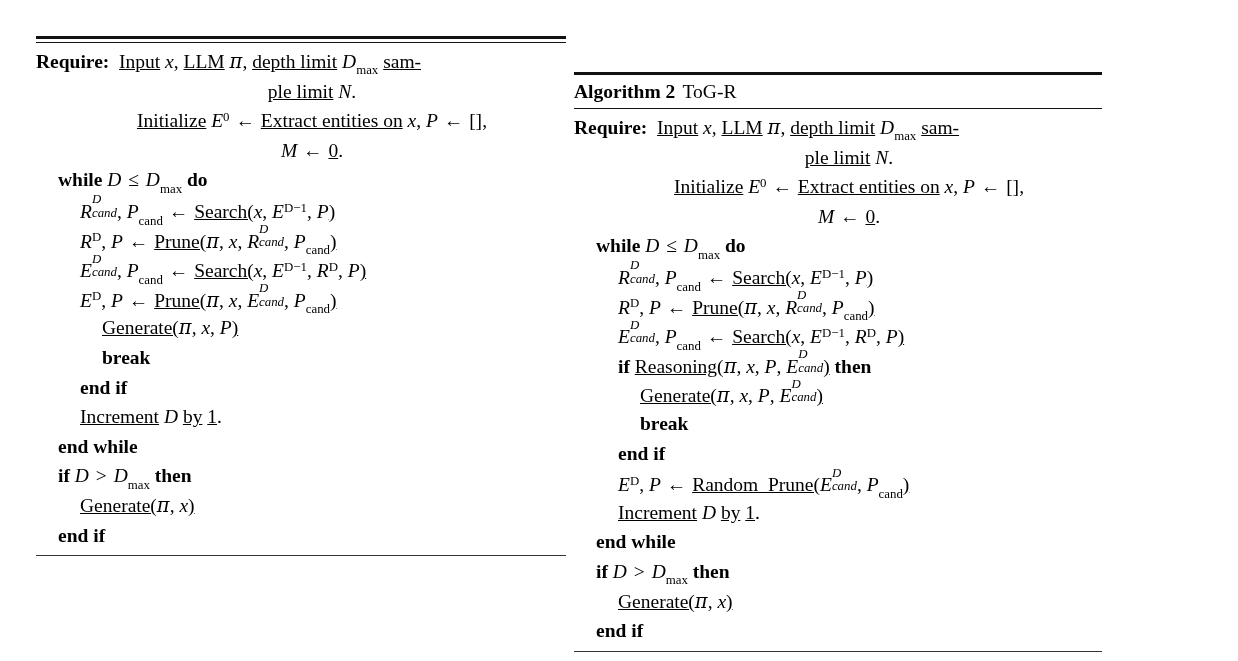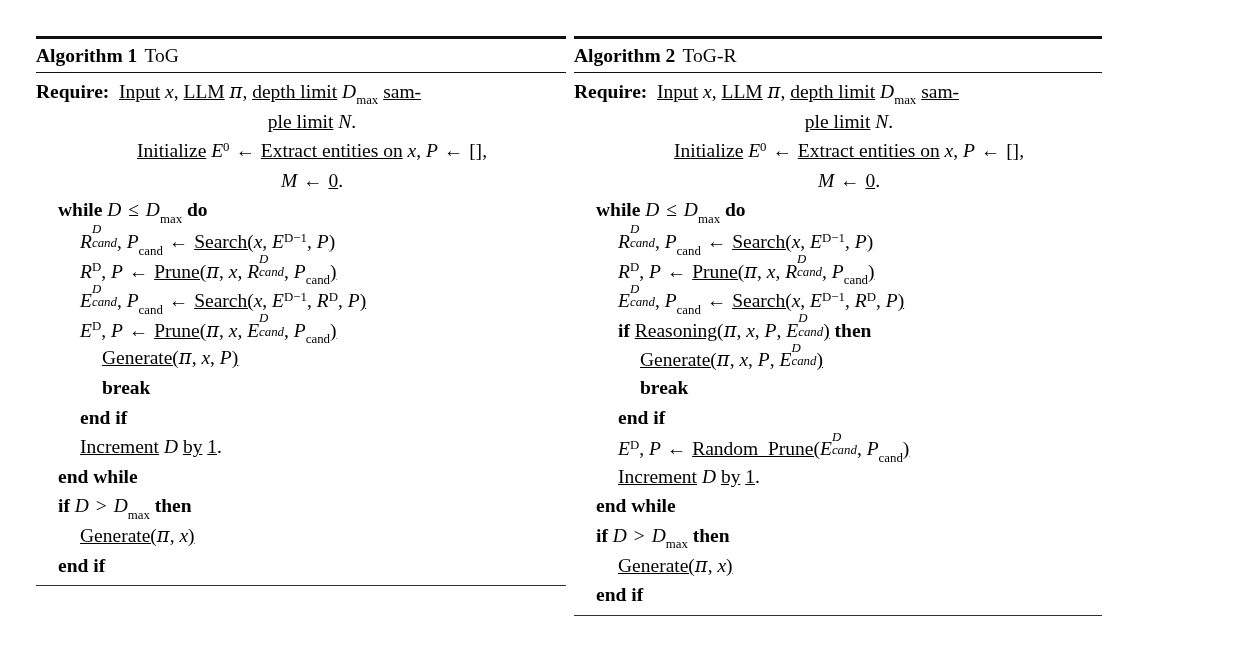--- a/index.html
+++ b/index.html
@@ -21,21 +21,21 @@
     width: 1238px;
     height: 661px;
   }
 
   
   .algo {
     position: absolute;
     top: 36px;
   }
   .algo.left  { left: 36px;  width: 530px; }
-  .algo.right { left: 574px; width: 528px; }
+  .algo.right { left: 574px; width: 528px; margin-top: 36px; }
 
   
   .rule-top {
     height: 0;
     border-top: 2.2px solid #111;
     border-bottom: 1.1px solid #111;
     margin-bottom: 3px;
     font-size: 0;
     line-height: 0;
   }
@@ -113,21 +113,20 @@
 </style>
 </head>
 <body>
 
 <div id="sheet">
 
   <div class="algo left">
 
     <div class="rule-top"></div>
 
-    <div class="algo-title"><span class="kw">Algorithm 1</span><span class="sp"> </span><span>ToG</span></div>
 
     <div class="rule-mid"></div>
 
     <div class="algo-body">
 
       <div class="line ind0"><span class="kw">Require:</span>&nbsp; <span class="mrm">Input</span> <span class="mi">x</span>,
         <span class="mrm">LLM</span> <span class="mpi">π</span>, <span class="mrm">depth limit</span>
         <span class="mi">D</span><span class="sub">max</span> <span class="mrm">sam-</span></div>
 
       <div class="line cont"><span class="mrm">ple limit</span> <span class="mi">N</span>.</div>

